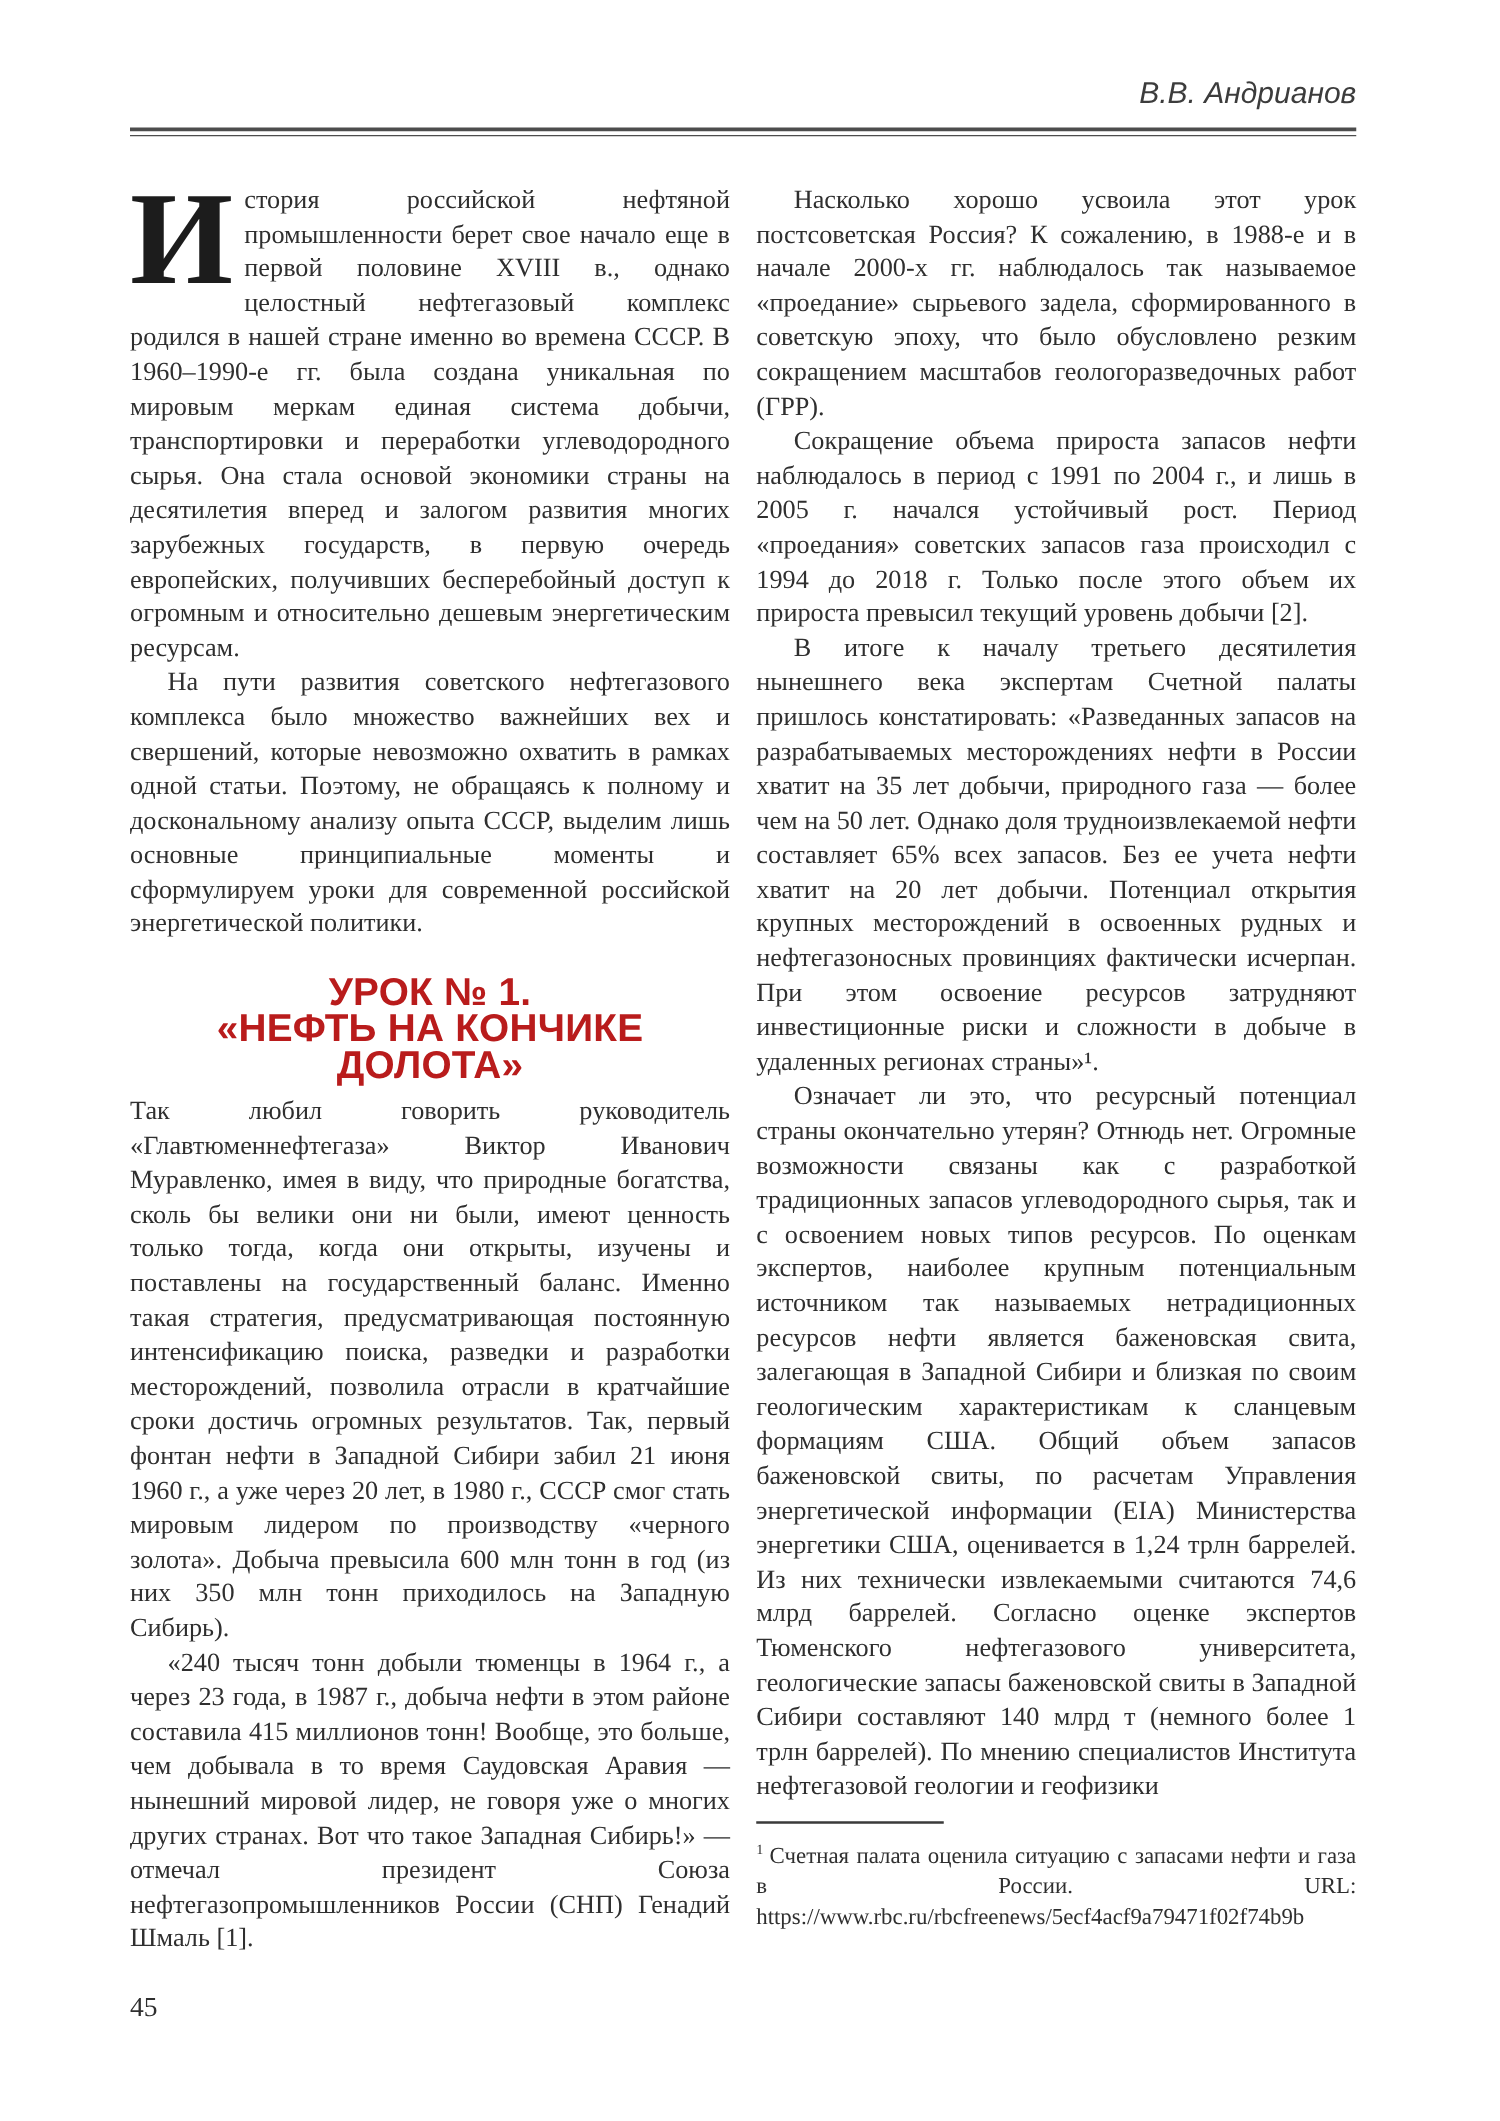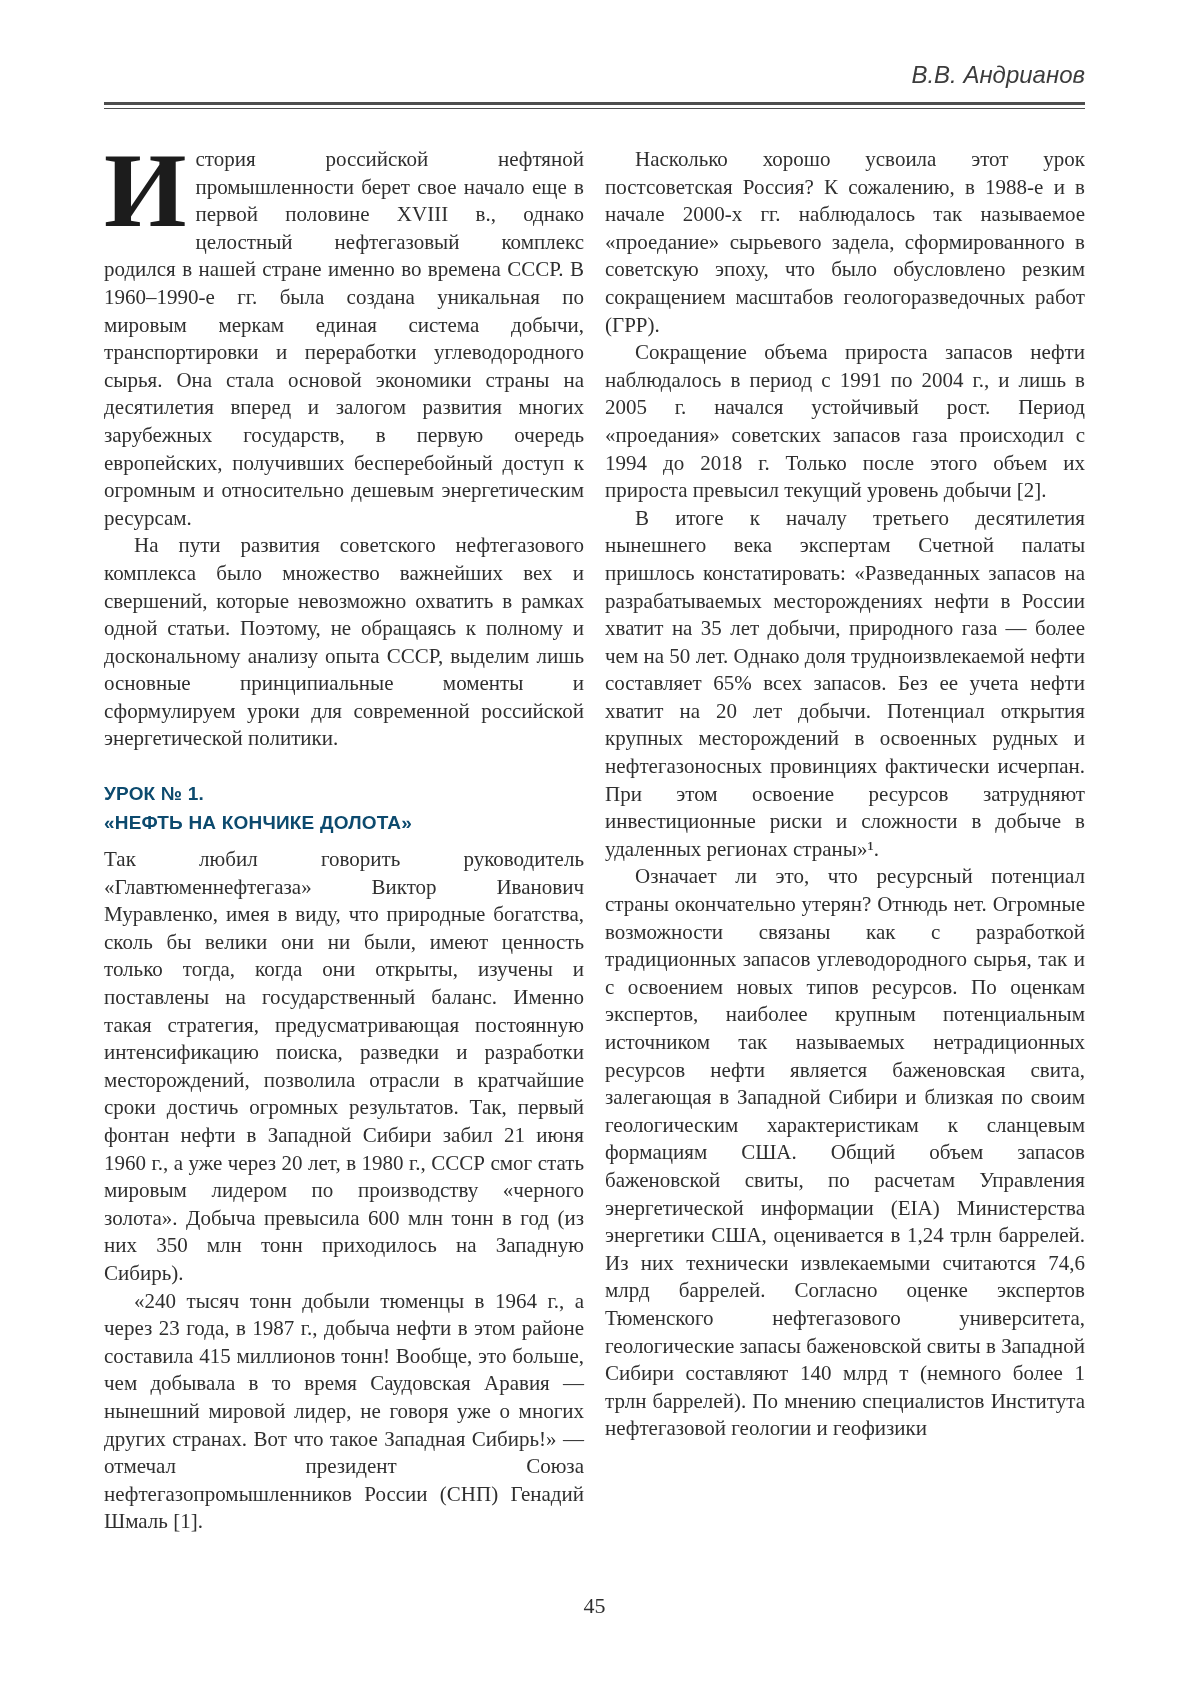--- a/index.html
+++ b/index.html
@@ -60,23 +60,24 @@
     float: left;
     font-size: 106px;
     line-height: 80px;
     font-weight: bold;
     color: #1c1c1c;
     margin: 5px 9px 0 0;
   }
   .lesson-heading {
     font-family: "Liberation Sans", "DejaVu Sans", sans-serif;
     font-weight: bold;
-    font-size: 19px;
+    font-size: 31px;
     line-height: 29px;
-    color: #0c4a6e;
+    text-align: center;
+    color: #b91c1c;
     margin: 26px 0 9px 0;
     letter-spacing: 0.2px;
   }
   .footnote {
     margin-top: 14px;
     font-size: 18.3px;
     line-height: 24.3px;
     text-align: justify;
     overflow-wrap: break-word;
     word-break: break-word;
@@ -88,21 +89,20 @@
   }
   .footnote sup {
     font-size: 0.62em;
     margin-right: 5px;
   }
   .page-number {
     position: absolute;
     left: 104px;
     width: 981px;
     top: 1593px;
-    text-align: center;
     font-size: 22px;
     color: #2f2f2f;
   }
 </style>
 </head>
 <body>
 
 <div class="page">
 
   <div class="running-head">В.В. Андрианов</div>
@@ -121,19 +121,23 @@
       <p class="first">Так любил говорить руководитель «Главтюменнефтегаза» Виктор Иванович Муравленко, имея в виду, что природные богатства, сколь бы велики они ни были, имеют ценность только тогда, когда они открыты, изучены и поставлены на государственный баланс. Именно такая стратегия, предусматривающая постоянную интенсификацию поиска, разведки и разработки месторождений, позволила отрасли в кратчайшие сроки достичь огромных результатов. Так, первый фонтан нефти в Западной Сибири забил 21 июня 1960 г., а уже через 20 лет, в 1980 г., СССР смог стать мировым лидером по производству «черного золота». Добыча превысила 600 млн тонн в год (из них 350 млн тонн приходилось на Западную Сибирь).</p>
       <p>«240 тысяч тонн добыли тюменцы в 1964 г., а через 23 года, в 1987 г., добыча нефти в этом районе составила 415 миллионов тонн! Вообще, это больше, чем добывала в то время Саудовская Аравия — нынешний мировой лидер, не говоря уже о многих других странах. Вот что такое Западная Сибирь!» — отмечал президент Союза нефтегазопромышленников России (СНП) Генадий Шмаль [1].</p>
     </div>
 
     <div class="col">
       <p>Насколько хорошо усвоила этот урок постсоветская Россия? К сожалению, в 1988-е и в начале 2000-х гг. наблюдалось так называемое «проедание» сырьевого задела, сформированного в советскую эпоху, что было обусловлено резким сокращением масштабов геологоразведочных работ (ГРР).</p>
       <p>Сокращение объема прироста запасов нефти наблюдалось в период с 1991 по 2004 г., и лишь в 2005 г. начался устойчивый рост. Период «проедания» советских запасов газа происходил с 1994 до 2018 г. Только после этого объем их прироста превысил текущий уровень добычи [2].</p>
       <p>В итоге к началу третьего десятилетия нынешнего века экспертам Счетной палаты пришлось констатировать: «Разведанных запасов на разрабатываемых месторождениях нефти в России хватит на 35 лет добычи, природного газа — более чем на 50 лет. Однако доля трудноизвлекаемой нефти составляет 65% всех запасов. Без ее учета нефти хватит на 20 лет добычи. Потенциал открытия крупных месторождений в освоенных рудных и нефтегазоносных провинциях фактически исчерпан. При этом освоение ресурсов затрудняют инвестиционные риски и сложности в добыче в удаленных регионах страны»¹.</p>
       <p>Означает ли это, что ресурсный потенциал страны окончательно утерян? Отнюдь нет. Огромные возможности связаны как с разработкой традиционных запасов углеводородного сырья, так и с освоением новых типов ресурсов. По оценкам экспертов, наиболее крупным потенциальным источником так называемых нетрадиционных ресурсов нефти является баженовская свита, залегающая в Западной Сибири и близкая по своим геологическим характеристикам к сланцевым формациям США. Общий объем запасов баженовской свиты, по расчетам Управления энергетической информации (EIA) Министерства энергетики США, оценивается в 1,24 трлн баррелей. Из них технически извлекаемыми считаются 74,6 млрд баррелей. Согласно оценке экспертов Тюменского нефтегазового университета, геологические запасы баженовской свиты в Западной Сибири составляют 140 млрд т (немного более 1 трлн баррелей). По мнению специалистов Института нефтегазовой геологии и геофизики</p>
 
+      <div class="footnote">
+        <div class="footnote-rule"></div>
+        <sup>1</sup><span>Счетная палата оценила ситуацию с запасами нефти и газа в России. URL: https://www.rbc.ru/rbcfreenews/5ecf4acf9a79471f02f74b9b</span>
+      </div>
     </div>
 
   </div>
 
 </div>
 
 <div class="page-number">45</div>
 
 </body></html>

